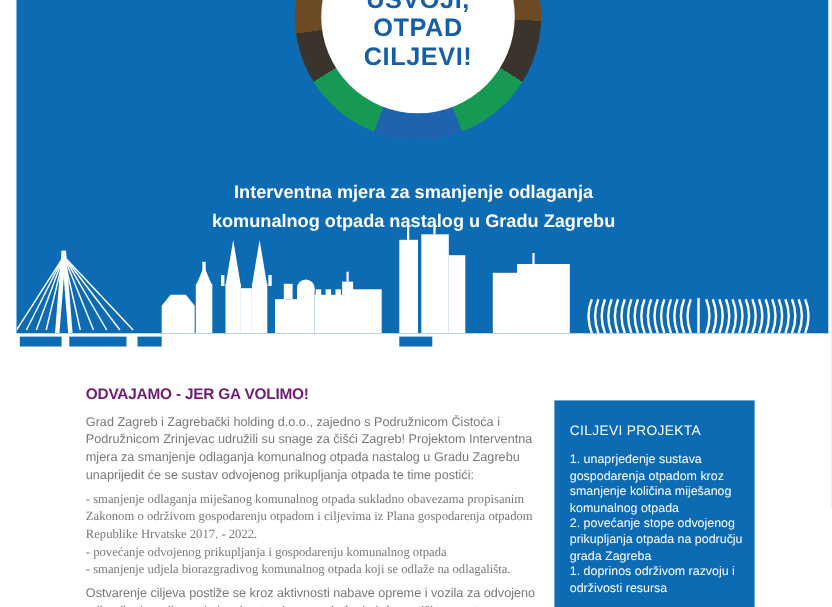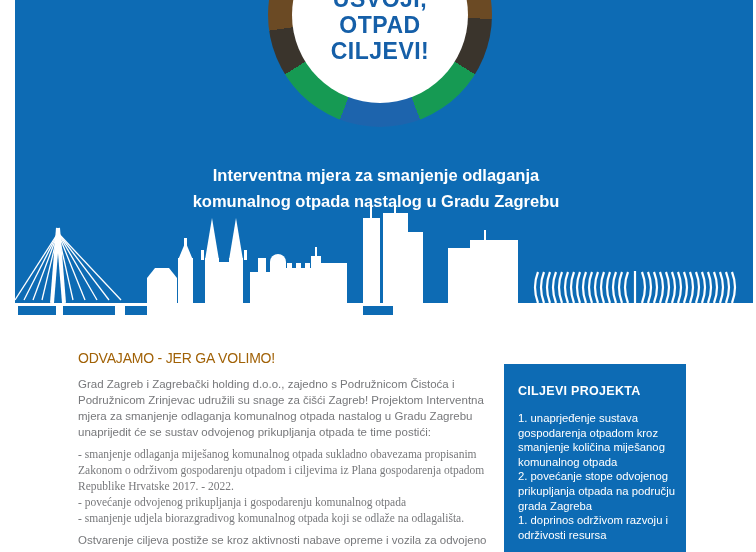--- a/index.html
+++ b/index.html
@@ -38,32 +38,32 @@
     color:#ffffff;font-weight:bold;font-size:16.5px;line-height:26px;margin-top:12px;
   }
   .skyline{position:absolute;left:0;bottom:0;width:722px;height:120px;display:block;}
   .deck-dash{position:absolute;top:306px;height:9px;background:#0d6bb4;}
   
   .left-col{
     position:absolute;left:78px;top:350px;width:426px;
     color:#77787b;font-size:11.5px;line-height:16px;
   }
   .left-col h1{
-    margin:0 0 10px 0;color:#a16207;font-size:14px;letter-spacing:-0.2px;
-    font-weight:normal;
+    margin:0 0 10px 0;color:#701a75;font-size:14px;letter-spacing:-0.2px;
+    font-weight:bold;
   }
   .left-col p{margin:0 0 6px 0;}
   .bullets{margin:0 0 6px 0;font-family:Liberation Serif, serif;}
   
   .goals-box{
     position:absolute;left:504px;top:364px;width:182px;height:200px;
     background:#0d6bb4;color:#ffffff;box-sizing:border-box;
     padding:20px 11px 0 14px;
   }
-  .goals-title{font-size:12.5px;font-weight:bold;letter-spacing:0.3px;margin:0 0 13px 0;}
+  .goals-title{font-size:12.5px;font-weight:normal;letter-spacing:0.3px;margin:0 0 13px 0;}
   .goals-item{font-size:11.3px;line-height:14.6px;}
 </style>
 </head>
 <body>
 
 <div id="page">
 
   <div class="banner">
 
     <div class="badge-ring"></div>

